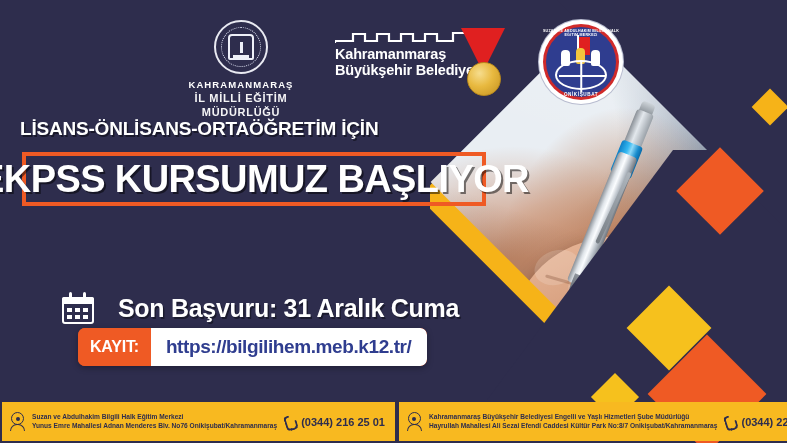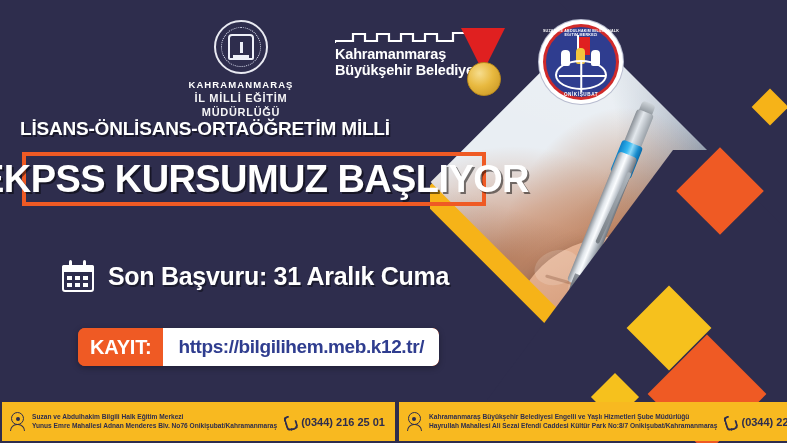--- a/index.html
+++ b/index.html
@@ -194,21 +194,21 @@
     text-shadow:2px 2px 0 rgba(0,0,0,.5);
   }
   .subtitle{
     position:absolute;left:145px;top:220px;color:#fff;
     font-size:19px;font-weight:bold;letter-spacing:-.2px;
     text-shadow:1.5px 1.5px 0 rgba(0,0,0,.45);
   }
 
   
   .deadline{
-    position:absolute;left:62px;top:260px;display:flex;align-items:center;gap:14px;
+    position:absolute;left:62px;top:292px;display:flex;align-items:center;gap:24px;
   }
   .cal-icon{width:32px;height:32px;position:relative;}
   .cal-body{
     position:absolute;left:0;top:5px;width:32px;height:27px;
     border:2.6px solid #fff;border-radius:3px;
   }
   .cal-top{
     position:absolute;left:0;top:5px;width:32px;height:7px;background:#fff;border-radius:2px 2px 0 0;
   }
   .cal-ring{position:absolute;top:0;width:3px;height:7px;background:#fff;border-radius:2px;}
@@ -221,21 +221,21 @@
     text-shadow:1.5px 1.5px 0 rgba(0,0,0,.4);
   }
 
   
   .kayit-wrap{
     position:absolute;left:78px;top:328px;height:38px;display:flex;align-items:stretch;
     border-radius:7px;overflow:hidden;background:#ef5a24;
     box-shadow:0 2px 6px rgba(0,0,0,.3);
   }
   .kayit-label{
-    background:#ef5a24;color:#fff;font-size:20px;font-weight:bold;
+    background:#ef5a24;color:#fff;font-size:16px;font-weight:bold;
     display:flex;align-items:center;padding:0 12px;letter-spacing:-.2px;
   }
   .kayit-url{
     background:#fff;color:#2f3d8f;font-size:19px;font-weight:bold;
     display:flex;align-items:center;padding:0 13px;letter-spacing:-.4px;
     border:2px solid #fff;border-radius:0 6px 6px 0;
   }
 
   
   .footer{
@@ -342,21 +342,21 @@
     <div class="hem-top">SUZAN VE ABDULHAKİM BİLGİLİ HALK EĞİTİM MERKEZİ</div>
     <div class="hem-pole"></div>
     <div class="hem-flag"></div>
     <div class="hem-fig hf1"></div>
     <div class="hem-fig hf2"></div>
     <div class="hem-fig hf3"></div>
     <div class="hem-globe"></div>
     <div class="hem-bottom">ONİKİŞUBAT</div>
   </div>
 
-  <div class="kicker">LİSANS-ÖNLİSANS-ORTAÖĞRETİM MİLLİ</div>
+  <div class="kicker">LİSANS-ÖNLİSANS-ORTAÖĞRETİM İÇİN</div>
 
   <div class="title-box">
     <div class="title-text">EKPSS KURSUMUZ BAŞLIYOR</div>
   </div>
 
 
   <div class="deadline">
     <div class="cal-icon">
       <div class="cal-body"></div>
       <div class="cal-top"></div>

